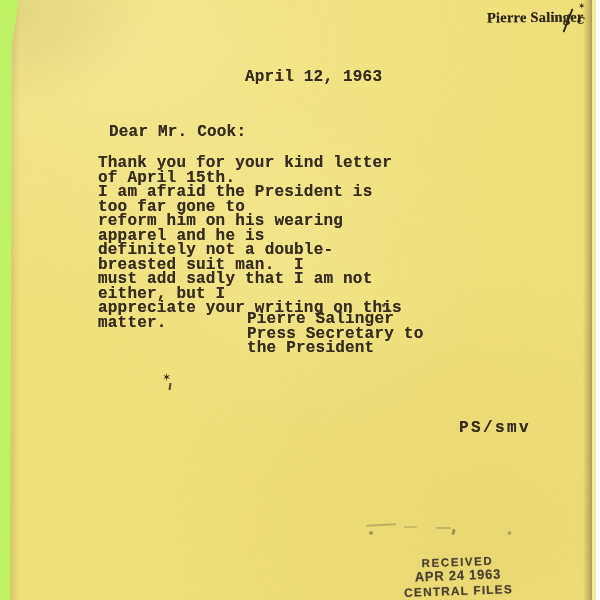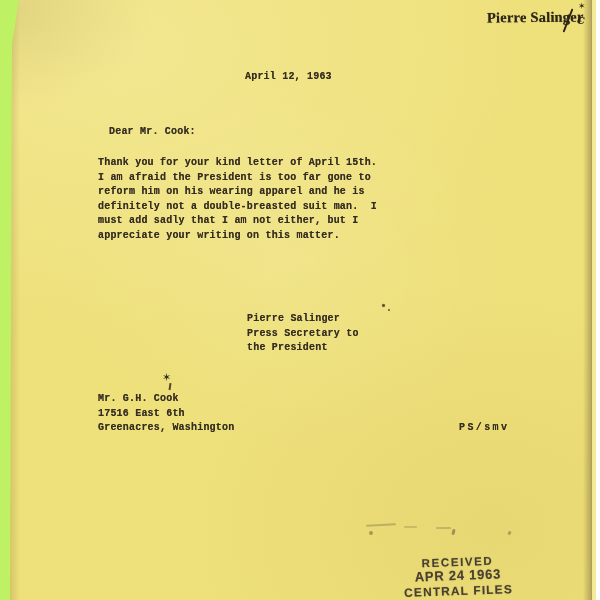--- a/index.html
+++ b/index.html
@@ -33,21 +33,21 @@
   .right-strip{
     position:absolute;left:591px;top:0;width:9px;height:600px;
     background:linear-gradient(90deg,#f4e994,#f6eda6);
     border-left:1px solid rgba(110,95,50,0.55);
   }
   
   .type{
     position:absolute;
     font-family:"Liberation Mono", monospace;
     font-weight:700;
-    font-size:10px;
+    font-size:16px;
     line-height:14.5px;
     color:#352d20;
     letter-spacing:0.2px;
     white-space:pre-wrap;
     text-shadow:0 0 0.6px rgba(53,45,32,0.65);
   }
   .date{left:245px;top:70px;}
   .salutation{left:109px;top:125px;}
   .body-par{left:98px;top:156px;width:310px;}
   .closing{left:247px;top:256px;}
@@ -127,23 +127,20 @@
   <div class="type salutation">Dear Mr. Cook:</div>
   <div class="type body-par">Thank you for your kind letter of April 15th.
 I am afraid the President is too far gone to
 reform him on his wearing apparel and he is
 definitely not a double-breasted suit man.  I
 must add sadly that I am not either, but I
 appreciate your writing on this matter.</div>
   <div class="type signature">Pierre Salinger
 Press Secretary to
 the President</div>
-  <div class="type recipient">Mr. G.H. Cook
-17516 East 6th
-Greenacres, Washington</div>
   <div class="type initials">PS/smv</div>
 
   <div class="cook-star">✶</div>
   <div class="cook-tick"></div>
 
   <div class="speck sp1"></div>
   <div class="speck sp2"></div>
 
   <div class="smudge sm1"></div>
   <div class="smudge sm2"></div>

